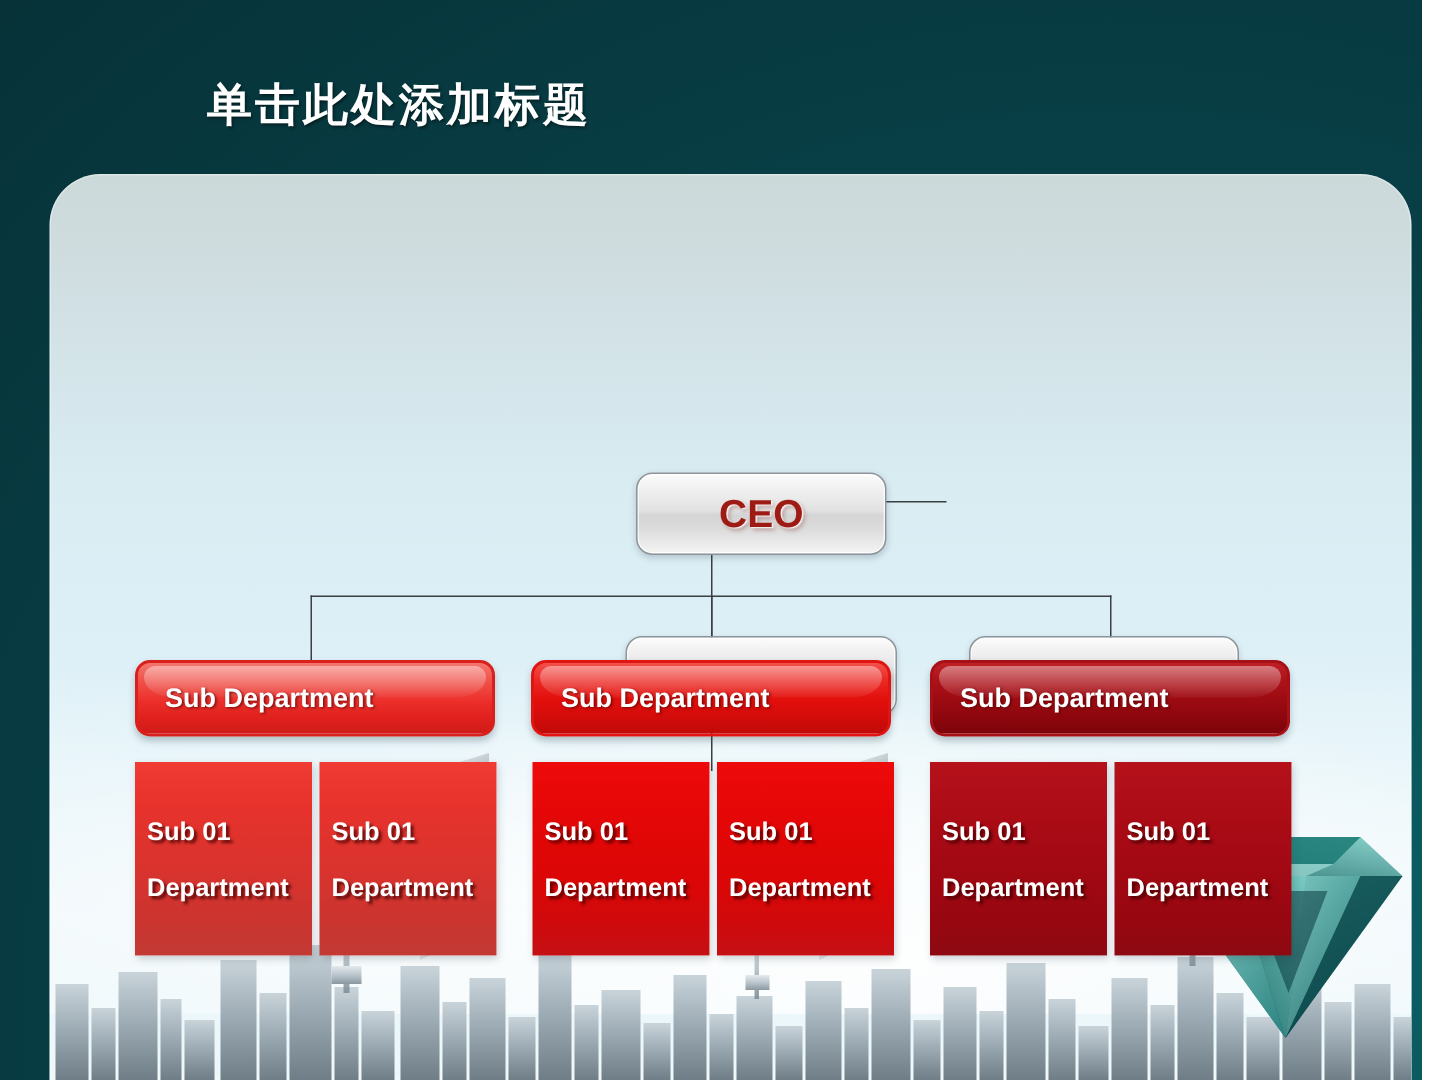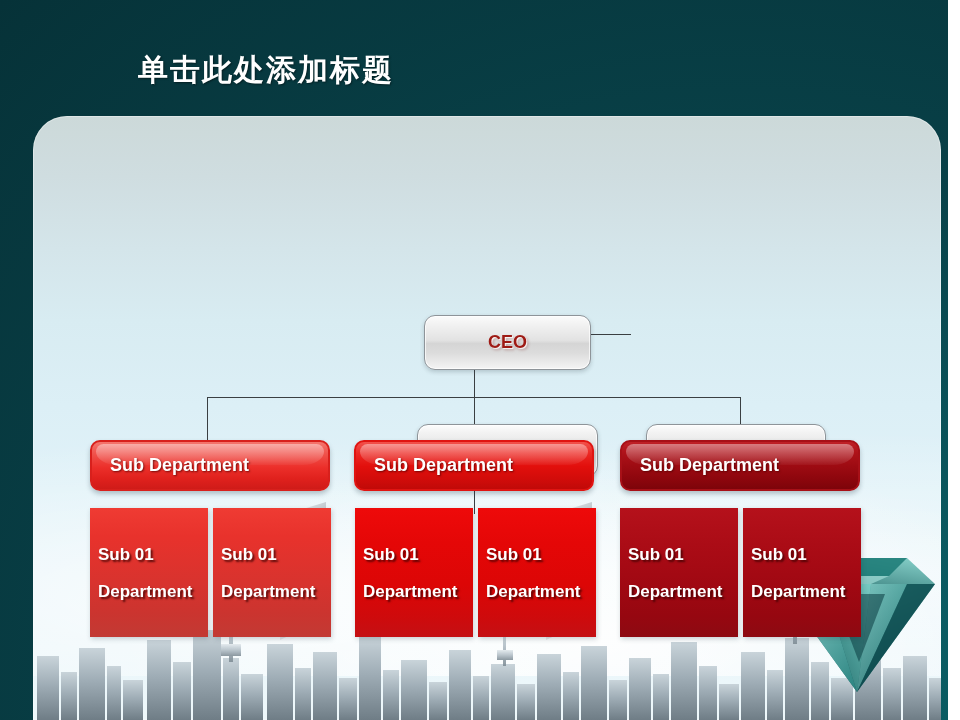--- a/index.html
+++ b/index.html
@@ -111,21 +111,21 @@
     color: #111111;
     text-shadow: 1px 1px 0 rgba(255,255,255,0.85);
     white-space: nowrap;
   }
   #node-ceo {
     left: 391px; top: 199px; width: 167px; height: 55px;
     justify-content: center;
   }
   #node-ceo .label {
     color: #9e1a14;
-    font-size: 18px;
+    font-size: 26px;
     text-shadow: 1px 1px 1px rgba(255,255,255,0.9), 2px 2px 3px rgba(120,30,25,0.35);
   }
   #node-department {
     left: 384px; top: 308px; width: 181px; height: 53px;
     padding-left: 18px;
   }
   #node-department .label { position: relative; }
   
   #node-department .ghost {
     position: absolute;

